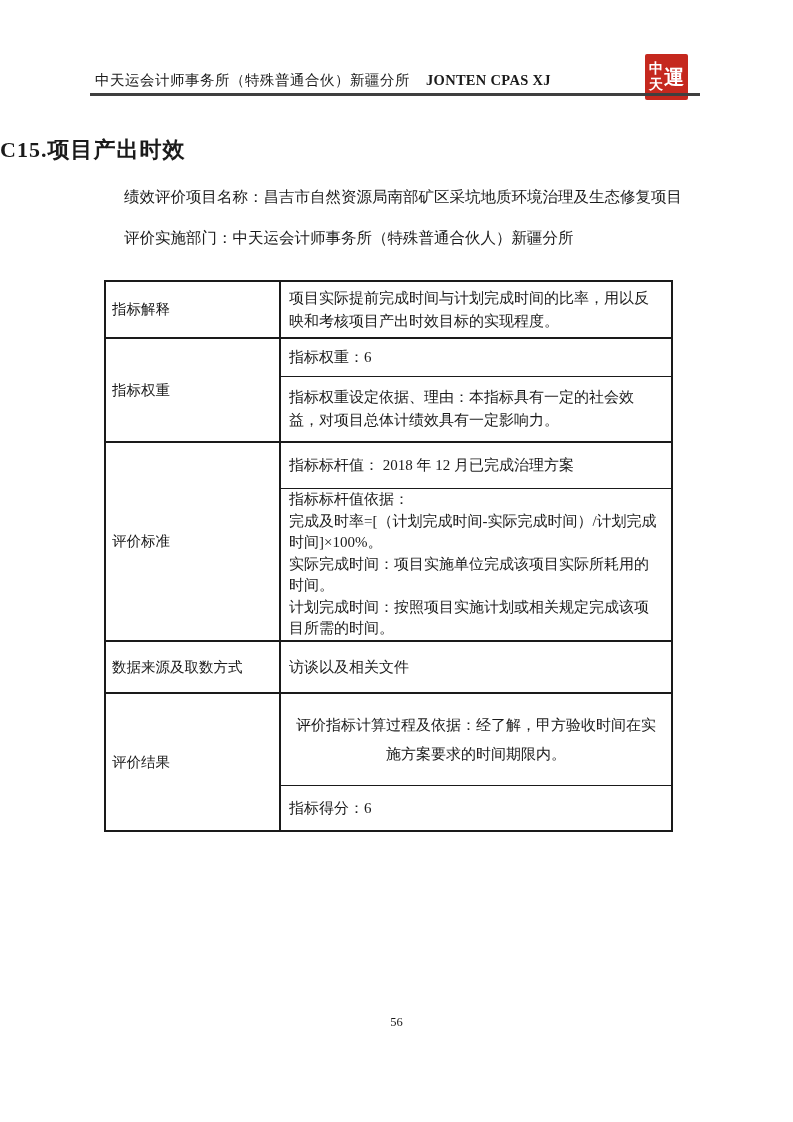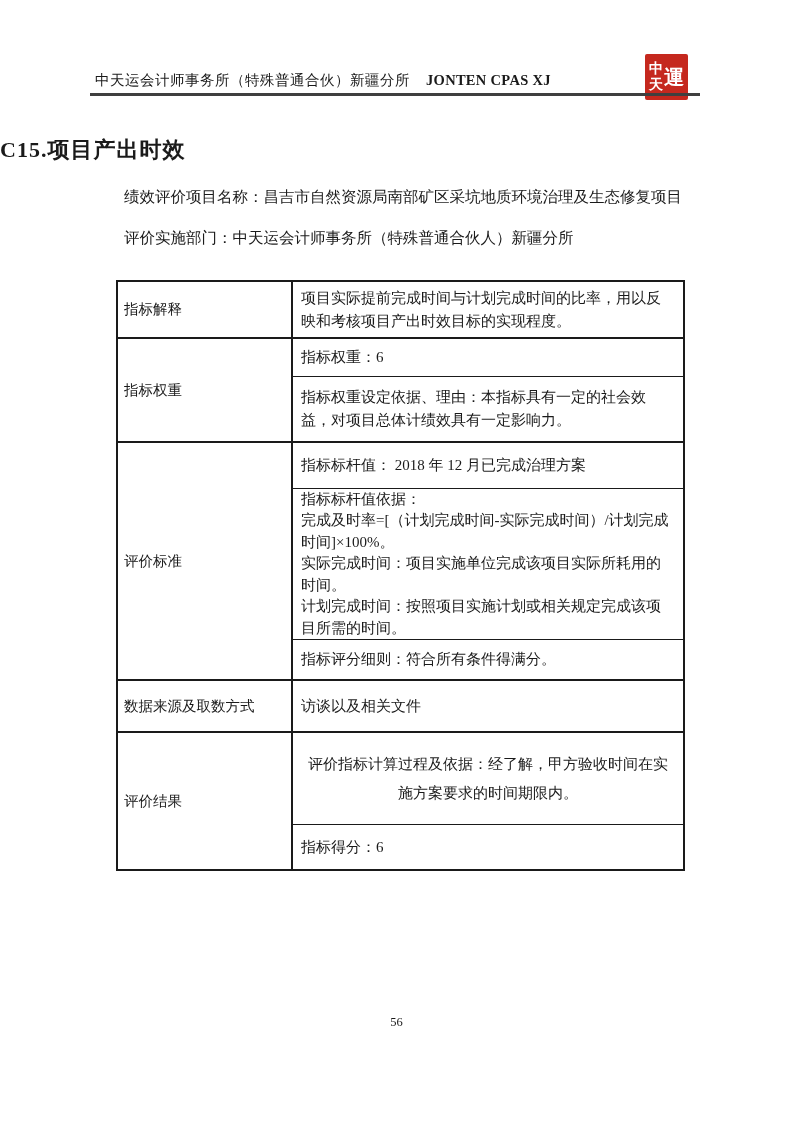--- a/index.html
+++ b/index.html
@@ -42,21 +42,21 @@
     font-size:22px; font-weight:bold; letter-spacing:1px;
   }
   .intro {
     position:absolute; left:108px; top:168px; width:594px;
     font-size:15.5px; line-height:25px; text-align:justify;
   }
   .intro p { margin:16px; }
 
   
   .ptable {
-    position:absolute; left:116px; top:280px; width:569px;
+    position:absolute; left:104px; top:280px; width:569px;
     border:2px solid #1a1a1a;
     font-size:15px;
   }
   .trow { display:flex; border-bottom:2px solid #1a1a1a; }
   .trow:last-child { border-bottom:none; }
   .tlabel {
     flex:0 0 175px; width:175px;
     border-right:2px solid #1a1a1a;
     display:flex; align-items:center;
     padding:0 6px;
@@ -125,21 +125,20 @@
     </div>
 
     <div class="trow">
       <div class="tlabel">评价标准</div>
       <div class="tcontent">
         <div class="tcell ch-46">指标标杆值： 2018 年 12 月已完成治理方案</div>
         <div class="tcell ch-151 pre lh-tight">指标标杆值依据：
 完成及时率=[（计划完成时间-实际完成时间）/计划完成时间]×100%。
 实际完成时间：项目实施单位完成该项目实际所耗用的时间。
 计划完成时间：按照项目实施计划或相关规定完成该项目所需的时间。</div>
-        <div class="tcell ch-39">指标评分细则：符合所有条件得满分。</div>
       </div>
     </div>
 
     <div class="trow">
       <div class="tlabel">数据来源及取数方式</div>
       <div class="tcontent">
         <div class="tcell ch-50">访谈以及相关文件</div>
       </div>
     </div>
 

